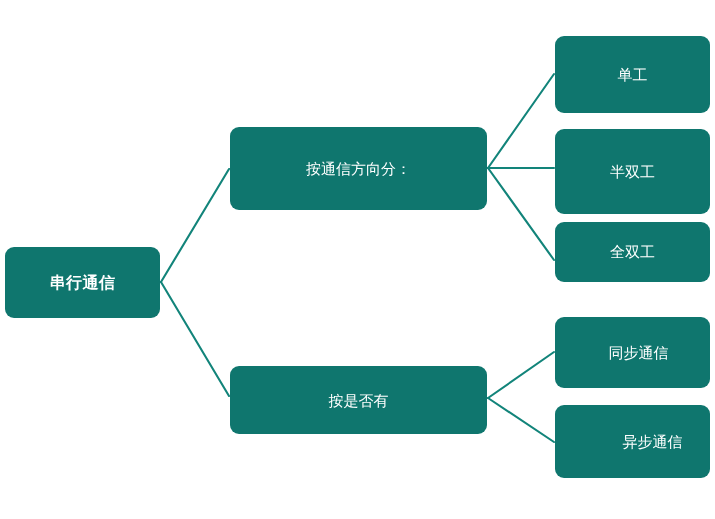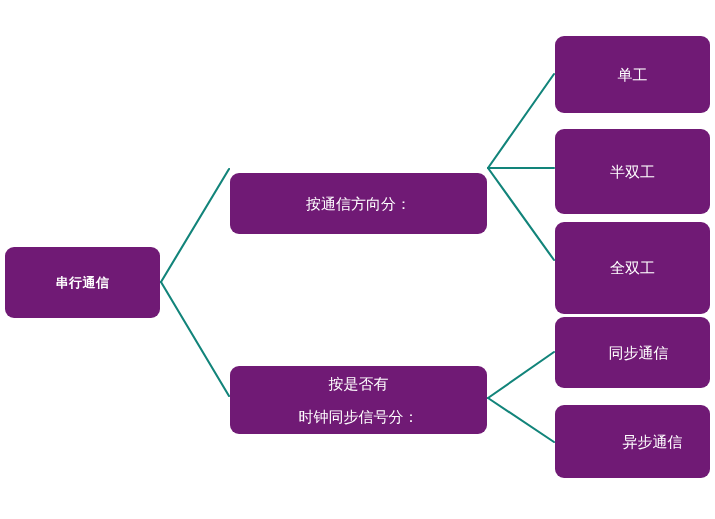--- a/index.html
+++ b/index.html
@@ -18,69 +18,68 @@
   #connectors {
     position: absolute;
     left: 0;
     top: 0;
     width: 715px;
     height: 519px;
     pointer-events: none;
   }
   .node {
     position: absolute;
-    background: #701a75;
+    background: #0f766e;
     border-radius: 9px;
     color: #ffffff;
     display: flex;
     flex-direction: column;
     align-items: center;
     justify-content: center;
     text-align: center;
     box-sizing: border-box;
     line-height: 1.95;
     z-index: 2;
   }
   .node .line {
     display: block;
     white-space: nowrap;
   }
   .node-root {
     left: 5px;
     top: 247px;
     width: 155px;
     height: 71px;
-    font-size: 13px;
+    font-size: 16px;
     font-weight: bold;
     letter-spacing: 0.5px;
   }
   .node-branch {
     left: 230px;
     width: 257px;
     font-size: 15px;
   }
   .node-branch-1 {
     top: 127px;
-    height: 61px;
-    margin-top: 46px;
+    height: 83px;
   }
   .node-branch-2 {
     top: 366px;
     height: 68px;
     line-height: 2.2;
     text-align: center;
   }
   .node-leaf {
     left: 555px;
     width: 155px;
     font-size: 15px;
   }
   .leaf-1 { top: 36px;  height: 77px; }
   .leaf-2 { top: 129px; height: 85px; }
-  .leaf-3 { top: 222px; height: 92px; }
+  .leaf-3 { top: 222px; height: 60px; }
   .leaf-4 { top: 317px; height: 71px; padding-left: 12px; }
   .leaf-5 { top: 405px; height: 73px; padding-left: 40px; }
 </style>
 </head>
 <body>
 
 <div id="canvas">
 
   <svg id="connectors" viewBox="0 0 715 519" xmlns="http://www.w3.org/2000/svg">
     <g stroke="#12847a" stroke-width="2.1" fill="none" stroke-linecap="round">
@@ -97,21 +96,20 @@
   <div class="node node-root">
     <span class="line">串行通信</span>
   </div>
 
   <div class="node node-branch node-branch-1">
     <span class="line">按通信方向分：</span>
   </div>
 
   <div class="node node-branch node-branch-2">
     <span class="line">按是否有</span>
-    <span class="line">时钟同步信号分：</span>
   </div>
 
   <div class="node node-leaf leaf-1">
     <span class="line">单工</span>
   </div>
 
   <div class="node node-leaf leaf-2">
     <span class="line">半双工</span>
   </div>
 

